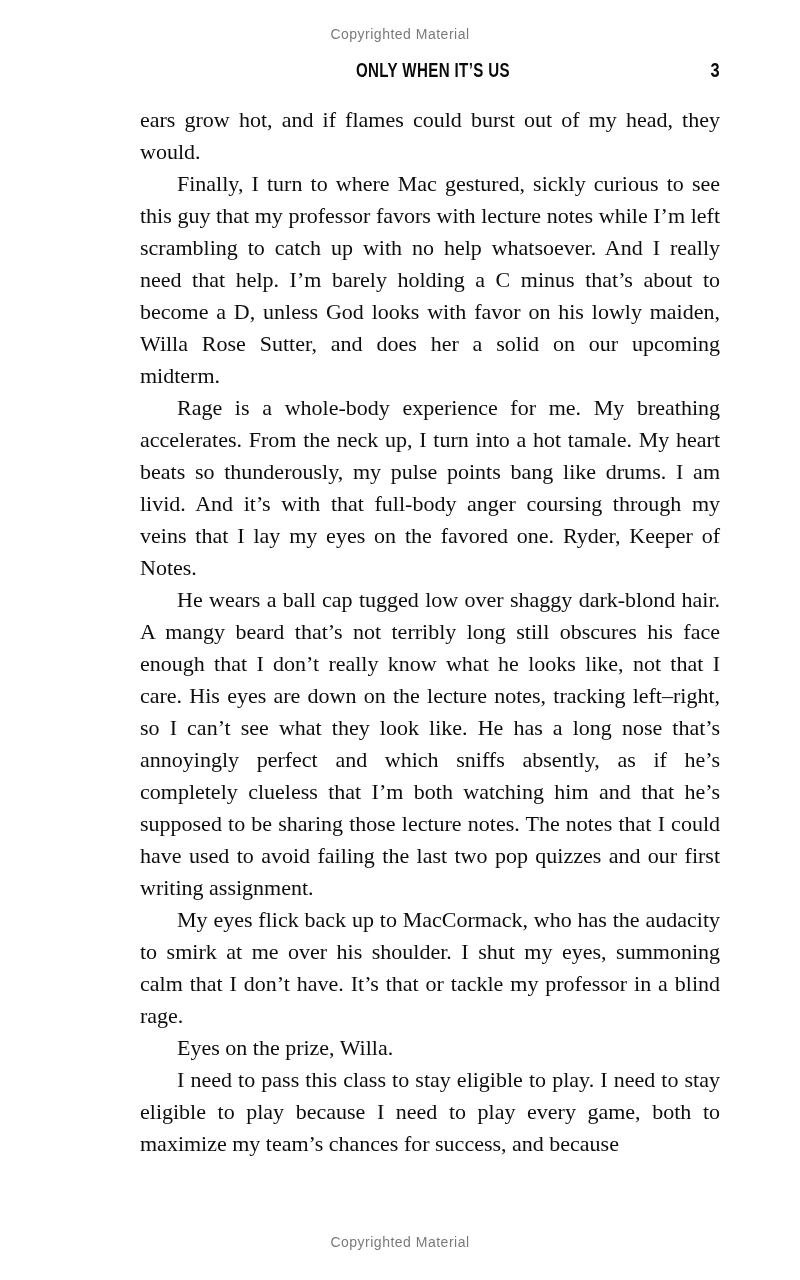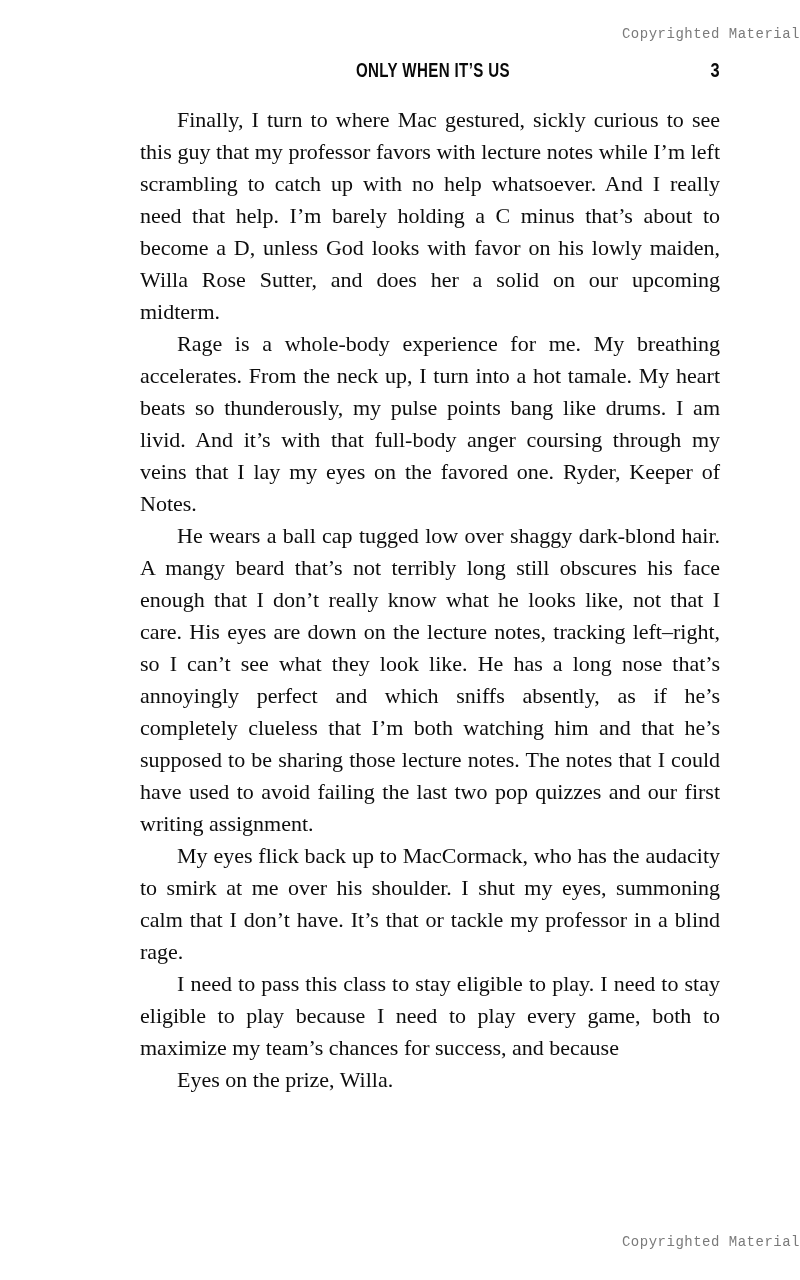--- a/index.html
+++ b/index.html
@@ -11,22 +11,22 @@
     position: relative;
     width: 800px;
     height: 1280px;
     background: #ffffff;
     overflow: hidden;
   }
   .copyright {
     position: absolute;
     left: 0;
     width: 100%;
-    text-align: right;
-    font-family: Liberation Mono, monospace;
+    text-align: center;
+    font-family: Liberation Sans, sans-serif;
     font-size: 14px;
     font-weight: 400;
     letter-spacing: 0.5px;
     color: #7a7a7a;
   }
   .copyright-top { top: 26px; }
   .copyright-bottom { top: 1234px; }
 
   .running-header {
     position: absolute;
@@ -84,23 +84,24 @@
 <div class="page">
 
   <div class="copyright copyright-top">Copyrighted Material</div>
 
   <div class="running-header">
     <span class="running-title">ONLY WHEN IT’S US</span>
     <span class="page-number">3</span>
   </div>
 
   <div class="body-text">
+    <p class="para no-indent"><span>ears grow hot, and if flames could burst out of my head, they would.</span></p>
     <p class="para"><span>Finally, I turn to where Mac gestured, sickly curious to see this guy that my professor favors with lecture notes while I’m left scrambling to catch up with no help whatsoever. And I really need that help. I’m barely holding a C minus that’s about to become a D, unless God looks with favor on his lowly maiden, Willa Rose Sutter, and does her a solid on our upcoming midterm.</span></p>
     <p class="para"><span>Rage is a whole-body experience for me. My breathing accelerates. From the neck up, I turn into a hot tamale. My heart beats so thunderously, my pulse points bang like drums. I am </span><span class="italic">livid.</span><span> And it’s with that full-body anger coursing through my veins that I lay my eyes on the favored one. Ryder, Keeper of Notes.</span></p>
     <p class="para"><span>He wears a ball cap tugged low over shaggy dark-blond hair. A mangy beard that’s not terribly long still obscures his face enough that I don’t really know what he looks like, not that I care. His eyes are down on the lecture notes, tracking left–right, so I can’t see what they look like. He has a long nose that’s annoyingly perfect and which sniffs absently, as if he’s completely clueless that I’m both watching him and that he’s supposed to be sharing those lecture notes. The notes that I could have used to avoid failing the last two pop quizzes and our first writing assignment.</span></p>
     <p class="para"><span>My eyes flick back up to MacCormack, who has the audacity to smirk at me over his shoulder. I shut my eyes, summoning calm that I don’t have. It’s that or tackle my professor in a blind rage.</span></p>
+    <p class="para"><span class="italic">Eyes on the prize, Willa.</span></p>
     <p class="para"><span>I need to pass this class to stay eligible to play. I need to stay eligible to play because I need to play every game, both to maximize my team’s chances for success, and because</span></p>
-    <p class="para"><span class="italic">Eyes on the prize, Willa.</span></p>
   </div>
 
   <div class="copyright copyright-bottom">Copyrighted Material</div>
 
 </div>
 
 </body></html>

